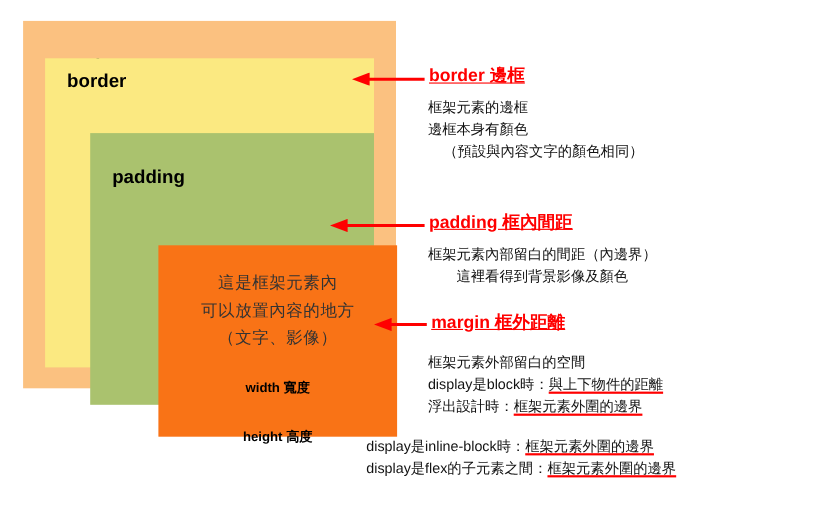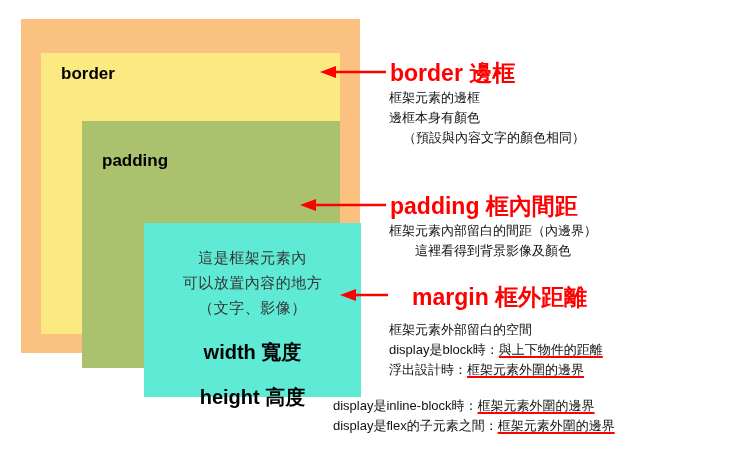--- a/index.html
+++ b/index.html
@@ -66,60 +66,61 @@
   }
   #label-padding {
     position: absolute;
     left: 20px; top: 12px; margin-top: 19px;
   }
 
   
   #layer-content {
     left: 62px; top: 102px;
     width: 217px; height: 174px;
-    background: #5eead4;
+    background: #f97316;
   }
   #content-text {
     position: absolute;
     left: 0; right: 0;
     top: 22px;
     text-align: center;
   }
   .content-line {
     font-size: 15px;
     line-height: 25px;
     color: #333333;
     letter-spacing: 0.5px;
   }
   .content-dim {
-    font-size: 20px;
+    font-size: 12px;
     line-height: 25px;
     font-weight: bold;
     color: #000000;
     margin-top: 20px;
   }
   #content-dims {
     margin-top: 12px;
   }
 
   
   .arrow {
     position: absolute;
     height: 12px;
   }
   .arrow svg { display: block; }
 
   
   .ann-heading {
     position: absolute;
     font-weight: bold;
-    font-size: 23px;
+    font-size: 16px;
     color: #ff0000;
     white-space: nowrap;
     line-height: 1;
+    text-decoration: underline;
   }
   .ann-body {
     position: absolute;
     font-size: 13px;
     line-height: 20px;
     color: #111111;
     white-space: nowrap;
   }
   .ann-body .row { display: block; }
   .ann-body .indent { padding-left: 14px; }
@@ -129,21 +130,21 @@
     text-decoration-thickness: 1.5px;
     text-underline-offset: 2px;
   }
 
   #ann-border-heading { left: 390px; top: 62px; }
   #ann-border-body    { left: 389px; top: 88px; }
 
   #ann-padding-heading { left: 390px; top: 195px; }
   #ann-padding-body    { left: 389px; top: 221px; text-align: center; }
 
-  #ann-margin-heading { left: 392px; top: 286px; margin-left: 20px; }
+  #ann-margin-heading { left: 392px; top: 286px; }
   #ann-margin-body    { left: 389px; top: 320px; }
 
   #ann-extra-body { left: 333px; top: 396px; }
 </style>
 </head>
 <body>
 
 <div id="box-diagram">
 
   <div class="layer" id="layer-margin">

